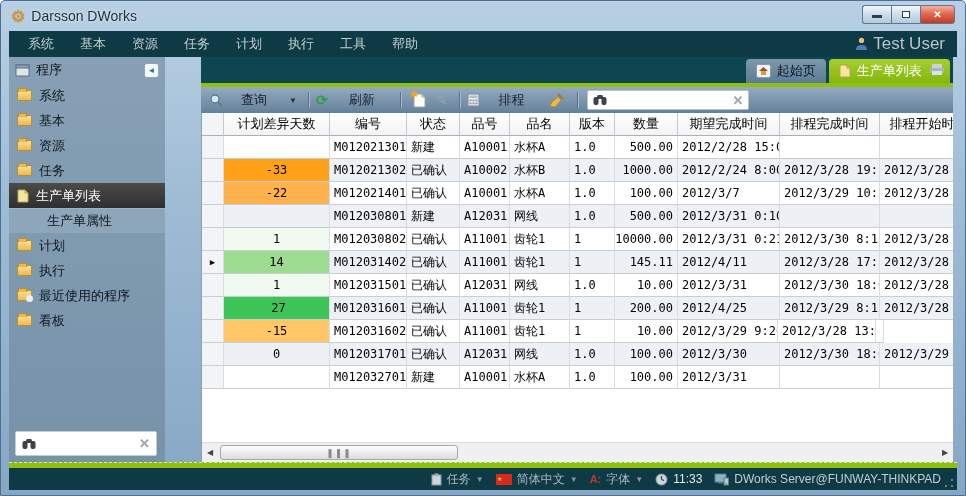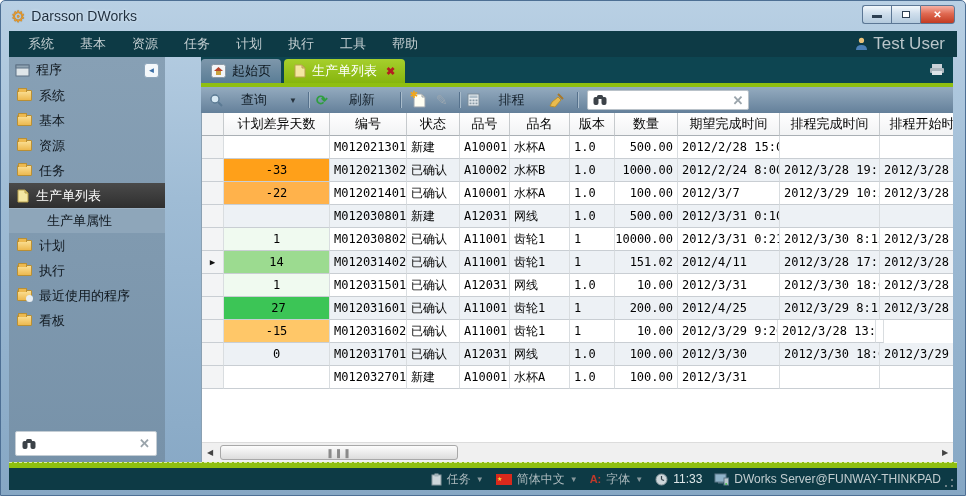--- a/index.html
+++ b/index.html
@@ -41,21 +41,21 @@
   .side-item .label { margin-left:7px; }
   .side-item.selected { background:linear-gradient(180deg,#4a4a4a,#2f2f2f); color:#fff; }
   .side-item.child { background:#8ea6ba; padding-left:31px; border-top:1px solid #9db2c4; }
   .side-search { position:absolute; left:6px; right:8px; bottom:6px; height:25px; background:#fff;
     border:1px solid #c4cdd4; border-radius:2px; display:flex; align-items:center; padding:0 6px; }
   .side-search input { flex:1; border:none; outline:none; font-size:12px; min-width:0; margin:0 4px; }
   .x-glyph { color:#9aa4ab; font-size:13px; font-weight:bold; }
 
   
   .main { flex:1; display:flex; flex-direction:column; min-width:0; }
-  .tabbar { height:26px; background:#0d4551; display:flex; align-items:flex-end; padding-left:0; position:relative; }
+  .tabbar { height:26px; background:#0d4551; display:flex; align-items:flex-end; padding-left:0; position:relative;justify-content:flex-end; }
   .tab { height:24px; display:flex; align-items:center; padding:0 10px; margin-right:3px;
     border-radius:4px 4px 0 0; font-size:13px; }
   .tab.inactive { background:linear-gradient(180deg,#7e97ab,#5a7d96); color:#0c161d; }
   .tab.active { background:linear-gradient(180deg,#a6cf2c,#86b50e); color:#fff; }
   .tab .ticon { margin-right:6px; display:flex; }
   .tab-close { color:#b41f1f; font-size:11px; font-weight:bold; margin-left:9px; }
   .printer { position:absolute; right:8px; top:5px; }
   .greenline { height:4px; background:#8fbf10; }
 
   
@@ -404,21 +404,21 @@
             <div class="trow even">
               <div class="cell sel" style="width: 22px;">
                 <span class="rowptr">▶</span>
               </div>
               <div class="cell center colored" style="width: 106px; background: rgb(156, 219, 144);">14</div>
               <div class="cell" style="width: 77px;">M012031402</div>
               <div class="cell" style="width: 53px;">已确认</div>
               <div class="cell" style="width: 50px;">A11001</div>
               <div class="cell" style="width: 60px;">齿轮1</div>
               <div class="cell" style="width: 45px;">1</div>
-              <div class="cell right" style="width: 63px;">151.02</div>
+              <div class="cell right" style="width: 63px;">145.11</div>
               <div class="cell" style="width: 102px;">2012/4/11</div>
               <div class="cell" style="width: 100px;">2012/3/28 17:13</div>
               <div class="cell" style="width: 98px;">2012/3/28 10:52</div>
               <div class="cell center" style="width: 8px; padding: 0px;"></div>
             </div>
             <div class="trow">
               <div class="cell sel" style="width: 22px;"></div>
               <div class="cell center colored" style="width: 106px; background: rgb(240, 250, 240);">1</div>
               <div class="cell" style="width: 77px;">M012031501</div>
               <div class="cell" style="width: 53px;">已确认</div>

